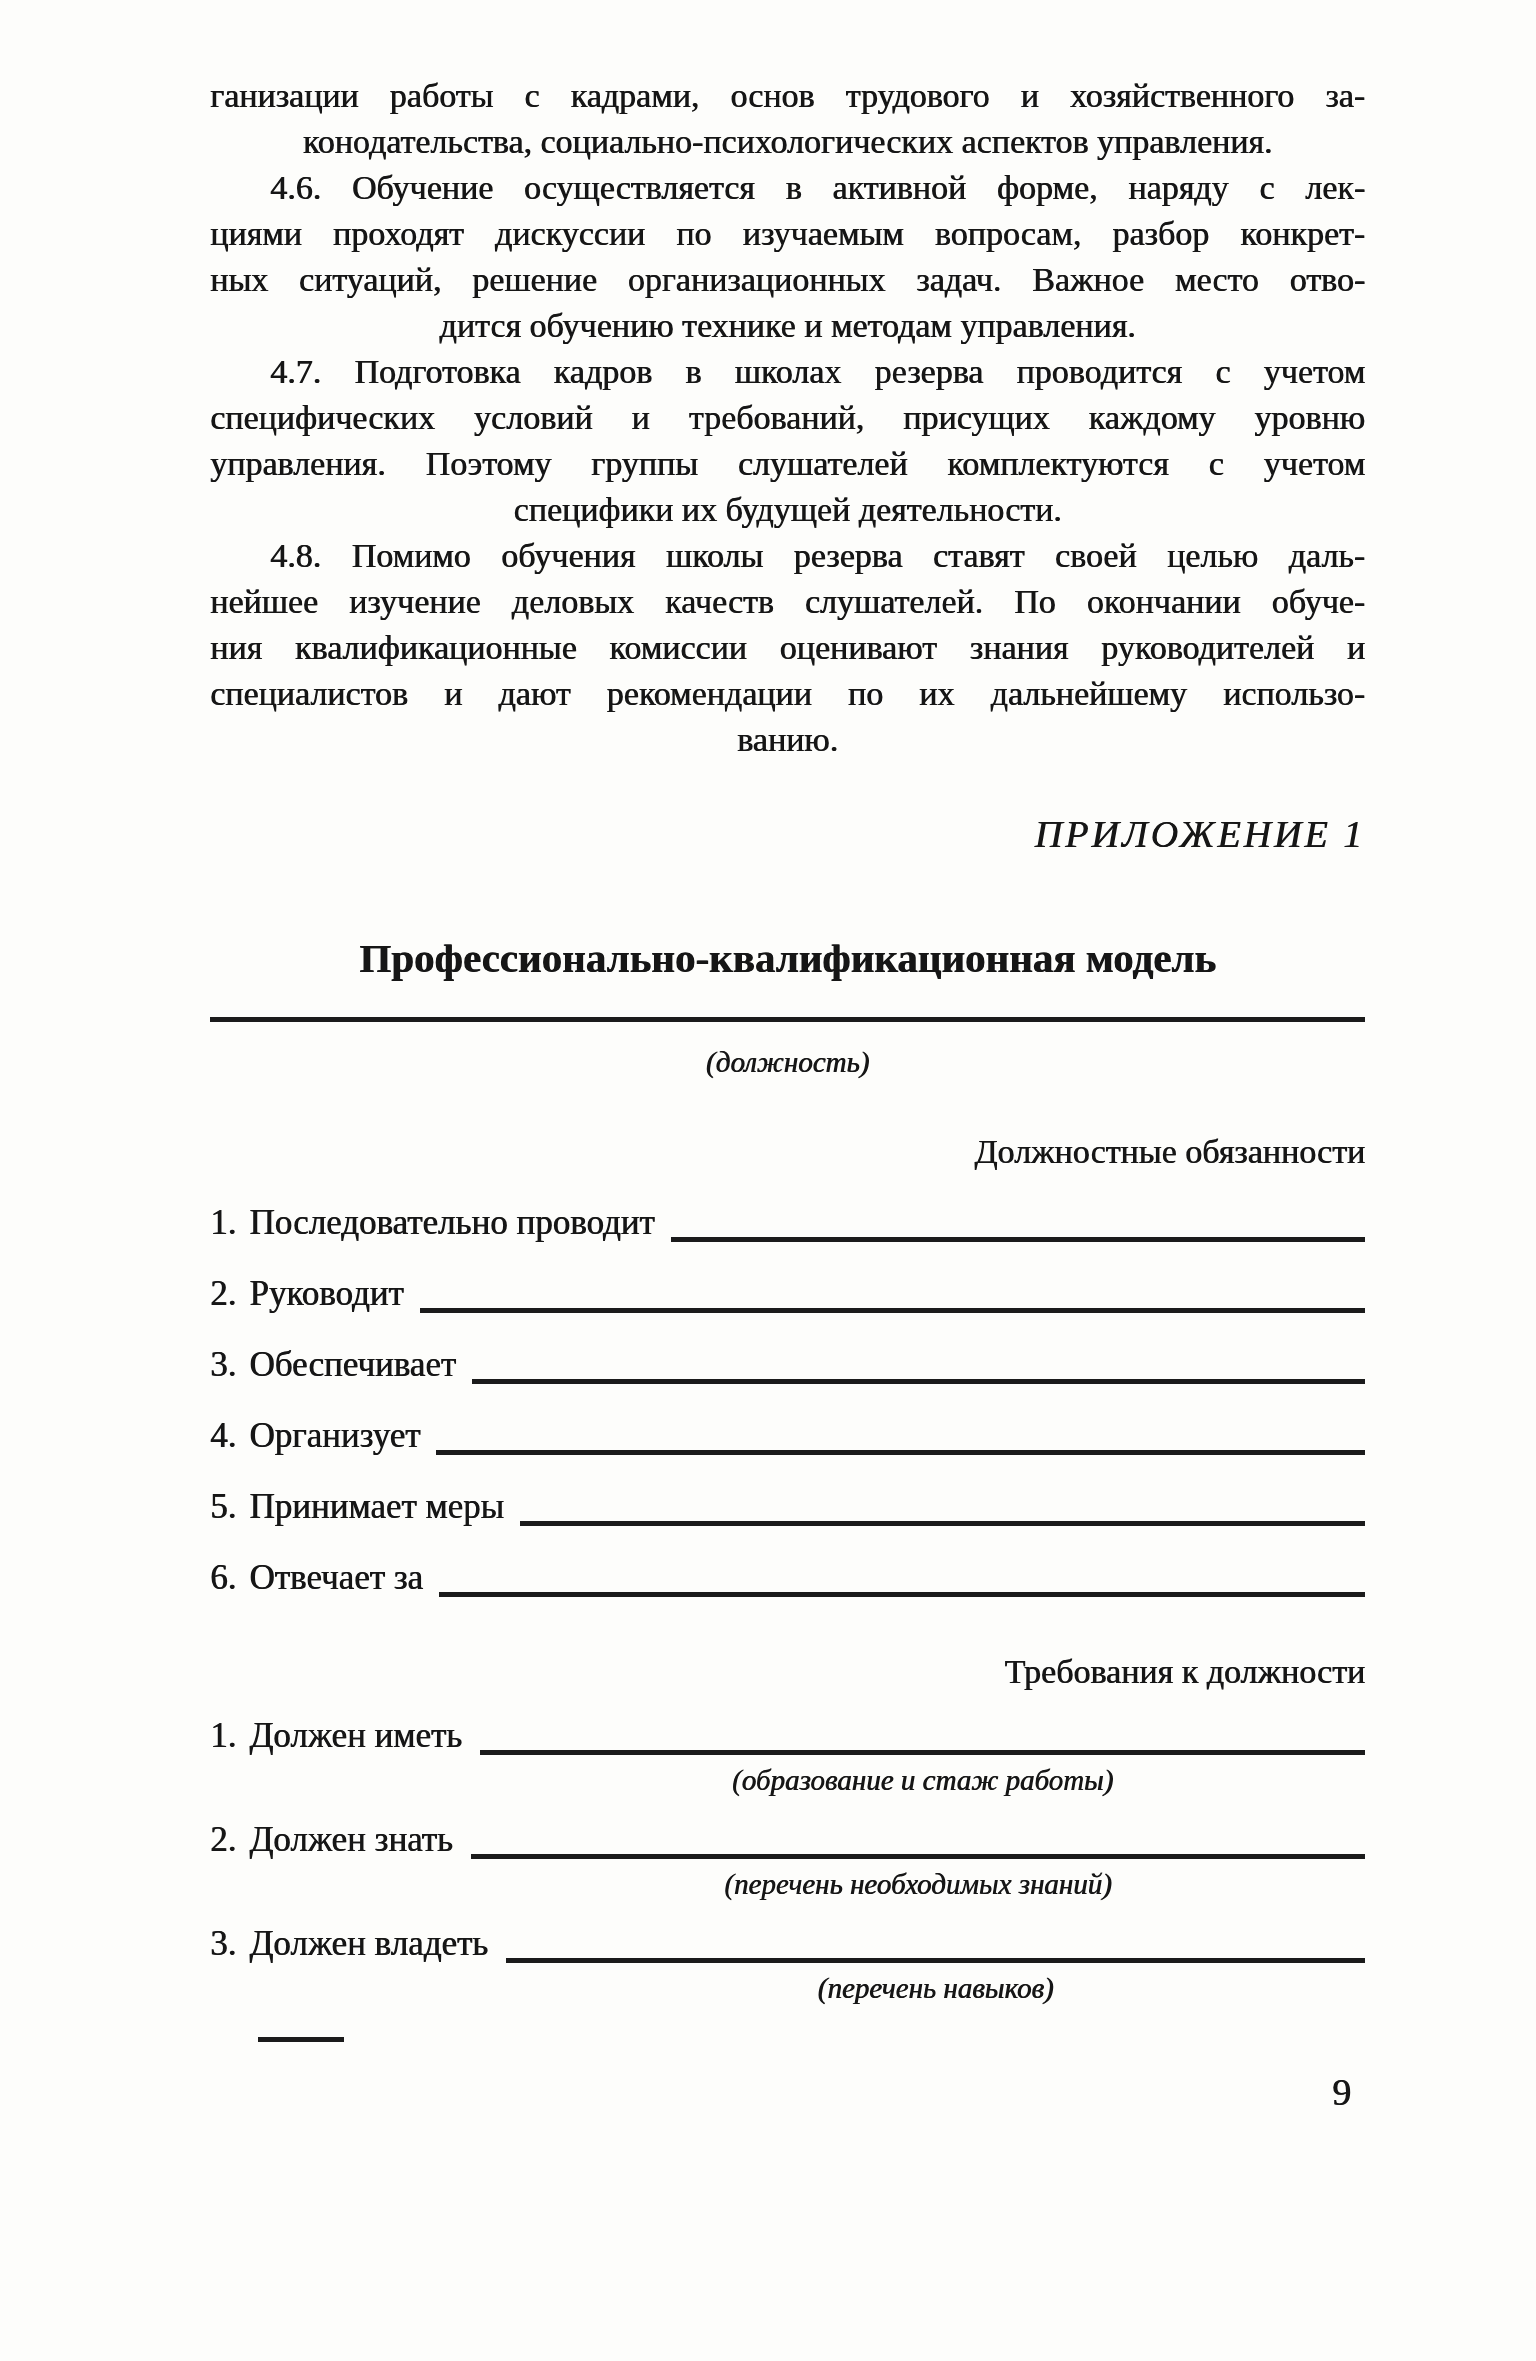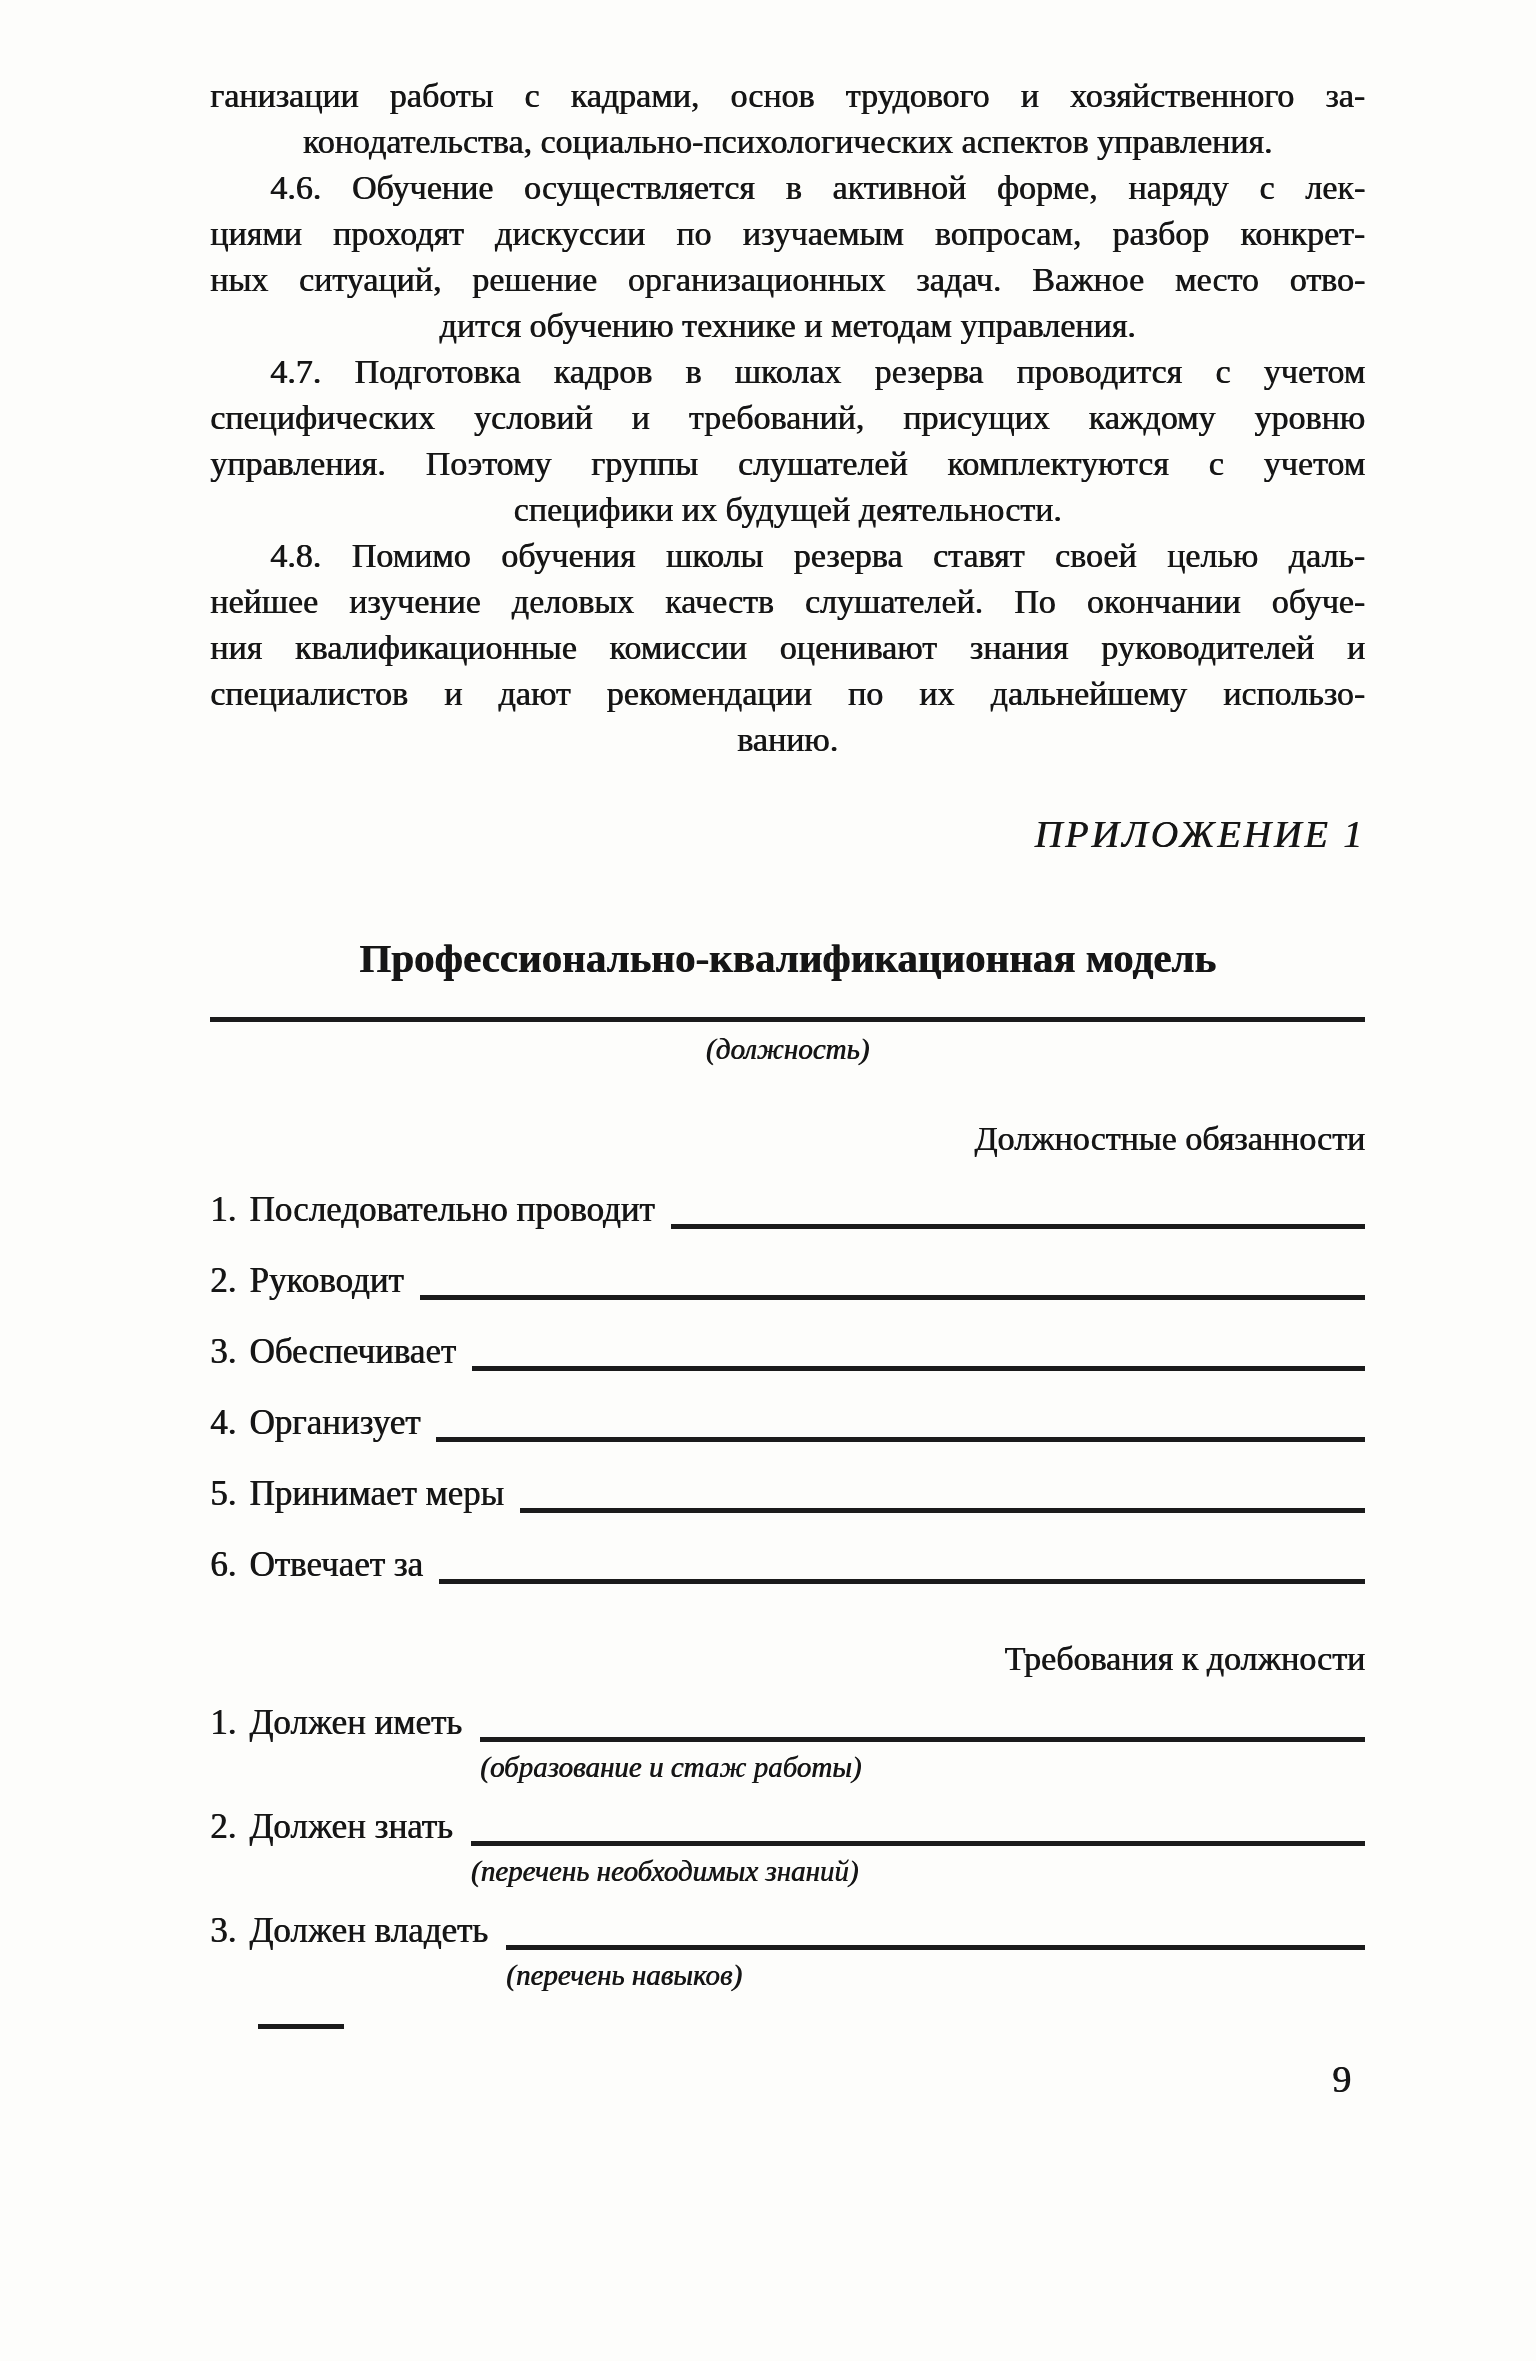--- a/index.html
+++ b/index.html
@@ -45,21 +45,21 @@
     font-size:41px;
     font-weight:bold;
     line-height:46px;
   }
   .rule-full{
     margin-top:36px;
     height:0;
     border-bottom:5px solid #1b1b1b;
   }
   .pos-caption{
-    margin-top:8px;
+    margin-top:21px;
     text-align:center;
     font-style:italic;
     font-size:29px;
     line-height:38px;
   }
   .sec-heading{
     margin:48px 0 0 0;
     text-align:right;
     font-size:34px;
     font-weight:normal;
@@ -100,20 +100,21 @@
     gap:30px;
     border-bottom:none;
   }
   .seg{height:12px;border-bottom:5px solid #1b1b1b;}
   .seg-main{flex:1;}
   .seg-short{width:86px;}
   .req-caption{
     grid-column:2;
     margin-left:18px;
     padding-top:2px;
+    text-align:center;
     font-style:italic;
     font-size:29px;
     line-height:38px;
   }
   .page-num{
     margin-top:28px;
     padding-right:14px;
     text-align:right;
     font-size:38px;
     line-height:46px;

